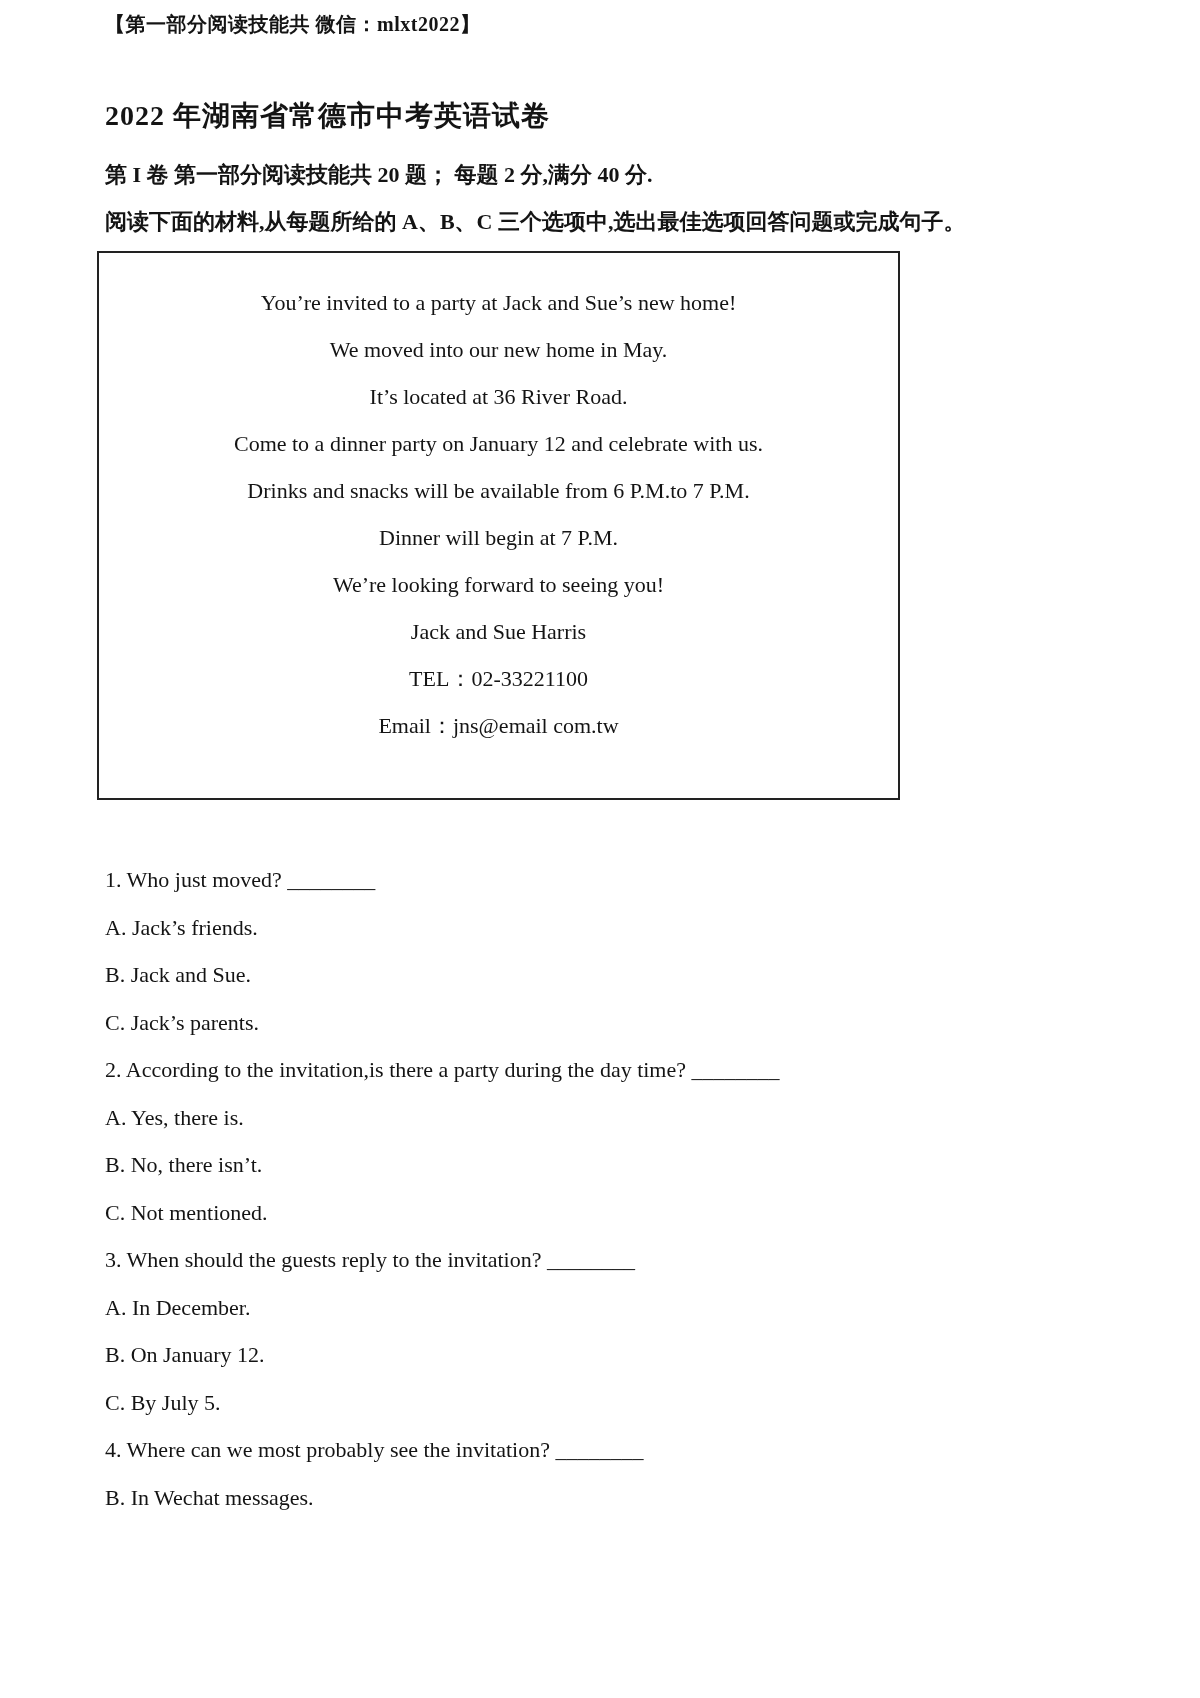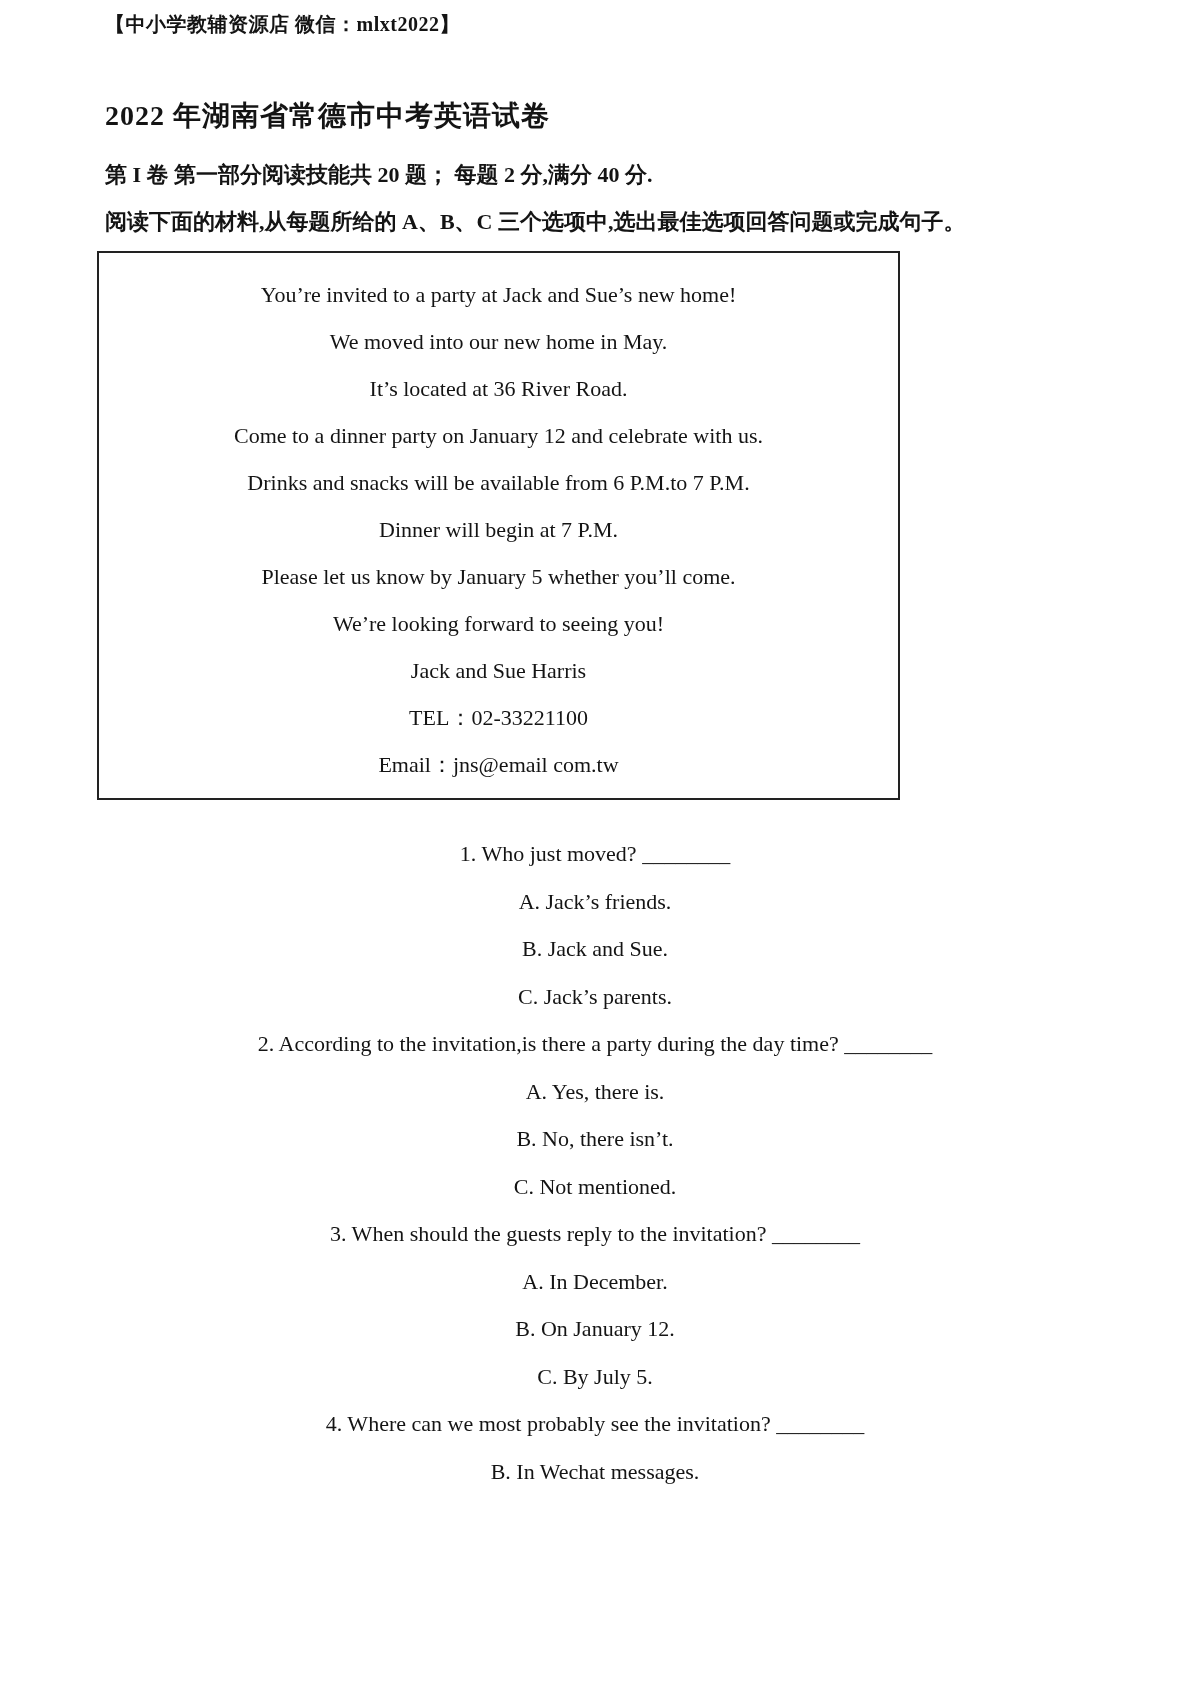--- a/index.html
+++ b/index.html
@@ -51,60 +51,58 @@
     white-space: nowrap;
   }
   .invite-box {
     position: absolute;
     left: 97px;
     top: 251px;
     width: 803px;
     height: 549px;
     border: 2px solid #222222;
     box-sizing: border-box;
-    padding-top: 18px;
+    padding-top: 26px;
   }
   .invite-line {
     line-height: 47px;
     text-align: center;
     font-size: 22px;
     white-space: nowrap;
   }
   .questions {
     position: absolute;
     left: 105px;
-    top: 830px;
+    top: 856px;
     width: 980px;
-    text-align: center;
   }
   .q-line {
     line-height: 47.5px;
     font-size: 22px;
     white-space: nowrap;
   }
 </style>
 </head>
 <body>
 
-<div class="watermark">【中小学教辅资源店 微信：mlxt2022】</div>
+<div class="watermark">【第一部分阅读技能共 微信：mlxt2022】</div>
 
 <div class="doc-title">2022 年湖南省常德市中考英语试卷</div>
 
 <div class="part-header">第 I 卷 第一部分阅读技能共 20 题； 每题 2 分,满分 40 分.</div>
 
 <div class="reading-instruction">阅读下面的材料,从每题所给的 A、B、C 三个选项中,选出最佳选项回答问题或完成句子。</div>
 
 <div class="invite-box">
   <div class="invite-line">You’re invited to a party at Jack and Sue’s new home!</div>
   <div class="invite-line">We moved into our new home in May.</div>
   <div class="invite-line">It’s located at 36 River Road.</div>
   <div class="invite-line">Come to a dinner party on January 12 and celebrate with us.</div>
   <div class="invite-line">Drinks and snacks will be available from 6 P.M.to 7 P.M.</div>
   <div class="invite-line">Dinner will begin at 7 P.M.</div>
-  <div class="invite-line">Please let us know by January 5 whether you’ll come.</div>
   <div class="invite-line">We’re looking forward to seeing you!</div>
   <div class="invite-line">Jack and Sue Harris</div>
   <div class="invite-line">TEL：02-33221100</div>
   <div class="invite-line">Email：jns@email com.tw</div>
 </div>
 
 <div class="questions">
   <div class="q-line">1. Who just moved? ________</div>
   <div class="q-line">A. Jack’s friends.</div>
   <div class="q-line">B. Jack and Sue.</div>

